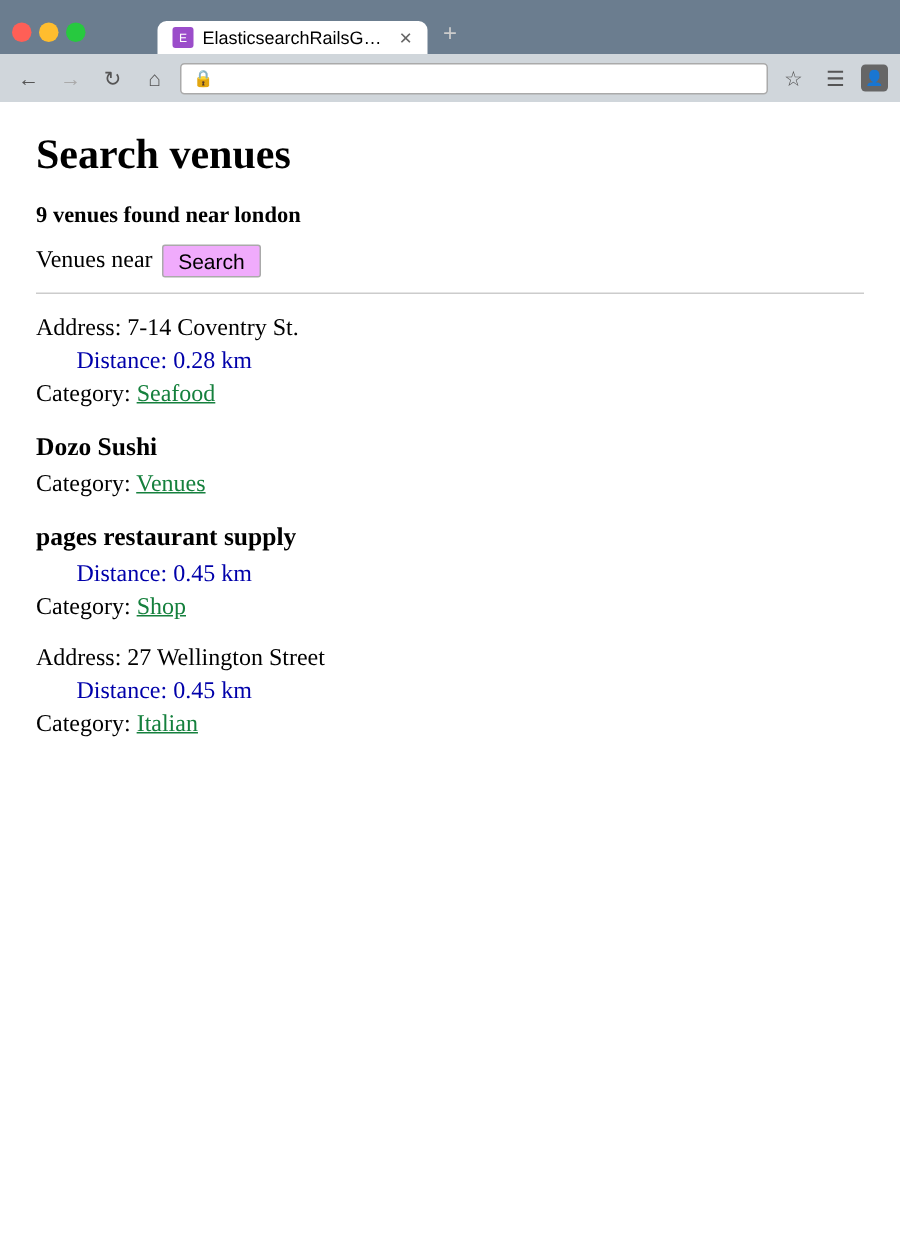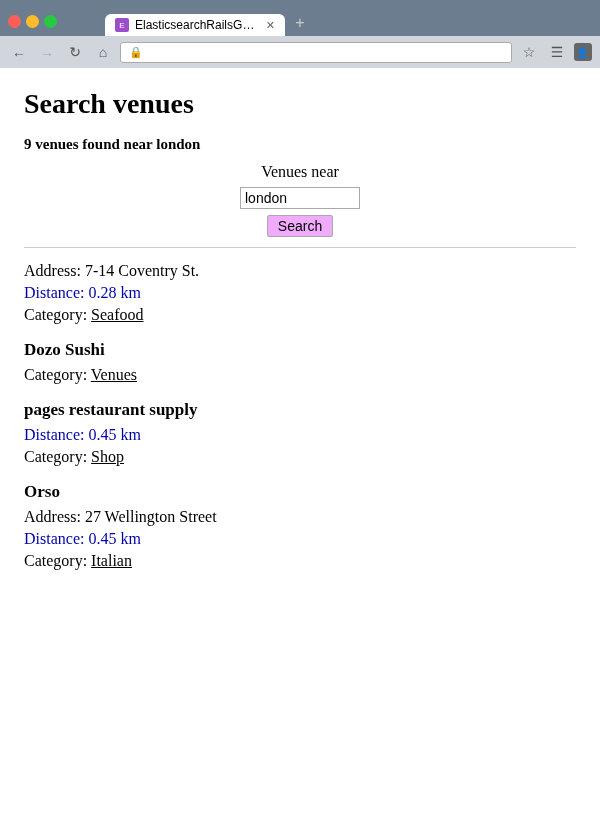--- a/index.html
+++ b/index.html
@@ -165,21 +165,20 @@
       font-size: 15px;
       font-weight: bold;
       margin-bottom: 10px;
     }
 
     .search-form {
       display: flex;
       align-items: center;
       gap: 6px;
       margin-bottom: 10px;
-      flex-direction: column;
     }
 
     .search-label {
       font-size: 16px;
     }
 
     .search-input {
       border: 1px solid #aaa;
       padding: 2px 4px;
       font-size: 14px;
@@ -213,24 +212,25 @@
       margin-bottom: 6px;
     }
 
     .venue-detail {
       font-size: 16px;
       margin-bottom: 4px;
     }
 
     .venue-distance {
       color: #00a;
+      margin-left: 27px;
     }
 
     .venue-link {
-      color: #000000;
+      color: #15803d;
       text-decoration: underline;
       cursor: pointer;
     }
 
     .extension-icon {
       width: 18px;
       height: 18px;
       background: #666;
       border-radius: 3px;
       display: flex;
@@ -275,21 +275,20 @@
   </div>
 
   <div class="page-content">
 
     <h1 class="page-title">Search venues</h1>
 
     <p class="results-summary">9 venues found near london</p>
 
     <form class="search-form">
       <span class="search-label">Venues near</span>
-      <input class="search-input" type="text" value="london" style="">
       <button class="search-button" type="submit">Search</button>
     </form>
 
     <hr class="divider">
 
     <div id="venues-list">
         <div class="venue">
           <div class="venue-detail">Address: 7-14 Coventry St.</div>
           <div class="venue-detail"><span class="venue-distance">Distance: 0.28 km</span></div>
           <div class="venue-detail">Category: <a class="venue-link">Seafood</a></div>
@@ -297,21 +296,20 @@
         <div class="venue">
           <div class="venue-name">Dozo Sushi</div>
           <div class="venue-detail">Category: <a class="venue-link">Venues</a></div>
         </div>
         <div class="venue">
           <div class="venue-name">pages restaurant supply</div>
           <div class="venue-detail"><span class="venue-distance">Distance: 0.45 km</span></div>
           <div class="venue-detail">Category: <a class="venue-link">Shop</a></div>
         </div>
         <div class="venue">
-          <div class="venue-name">Orso</div>
           <div class="venue-detail">Address: 27 Wellington Street</div>
           <div class="venue-detail"><span class="venue-distance">Distance: 0.45 km</span></div>
           <div class="venue-detail">Category: <a class="venue-link">Italian</a></div>
         </div>
       </div>
 
   </div>
 </div>
 
 </body></html>

